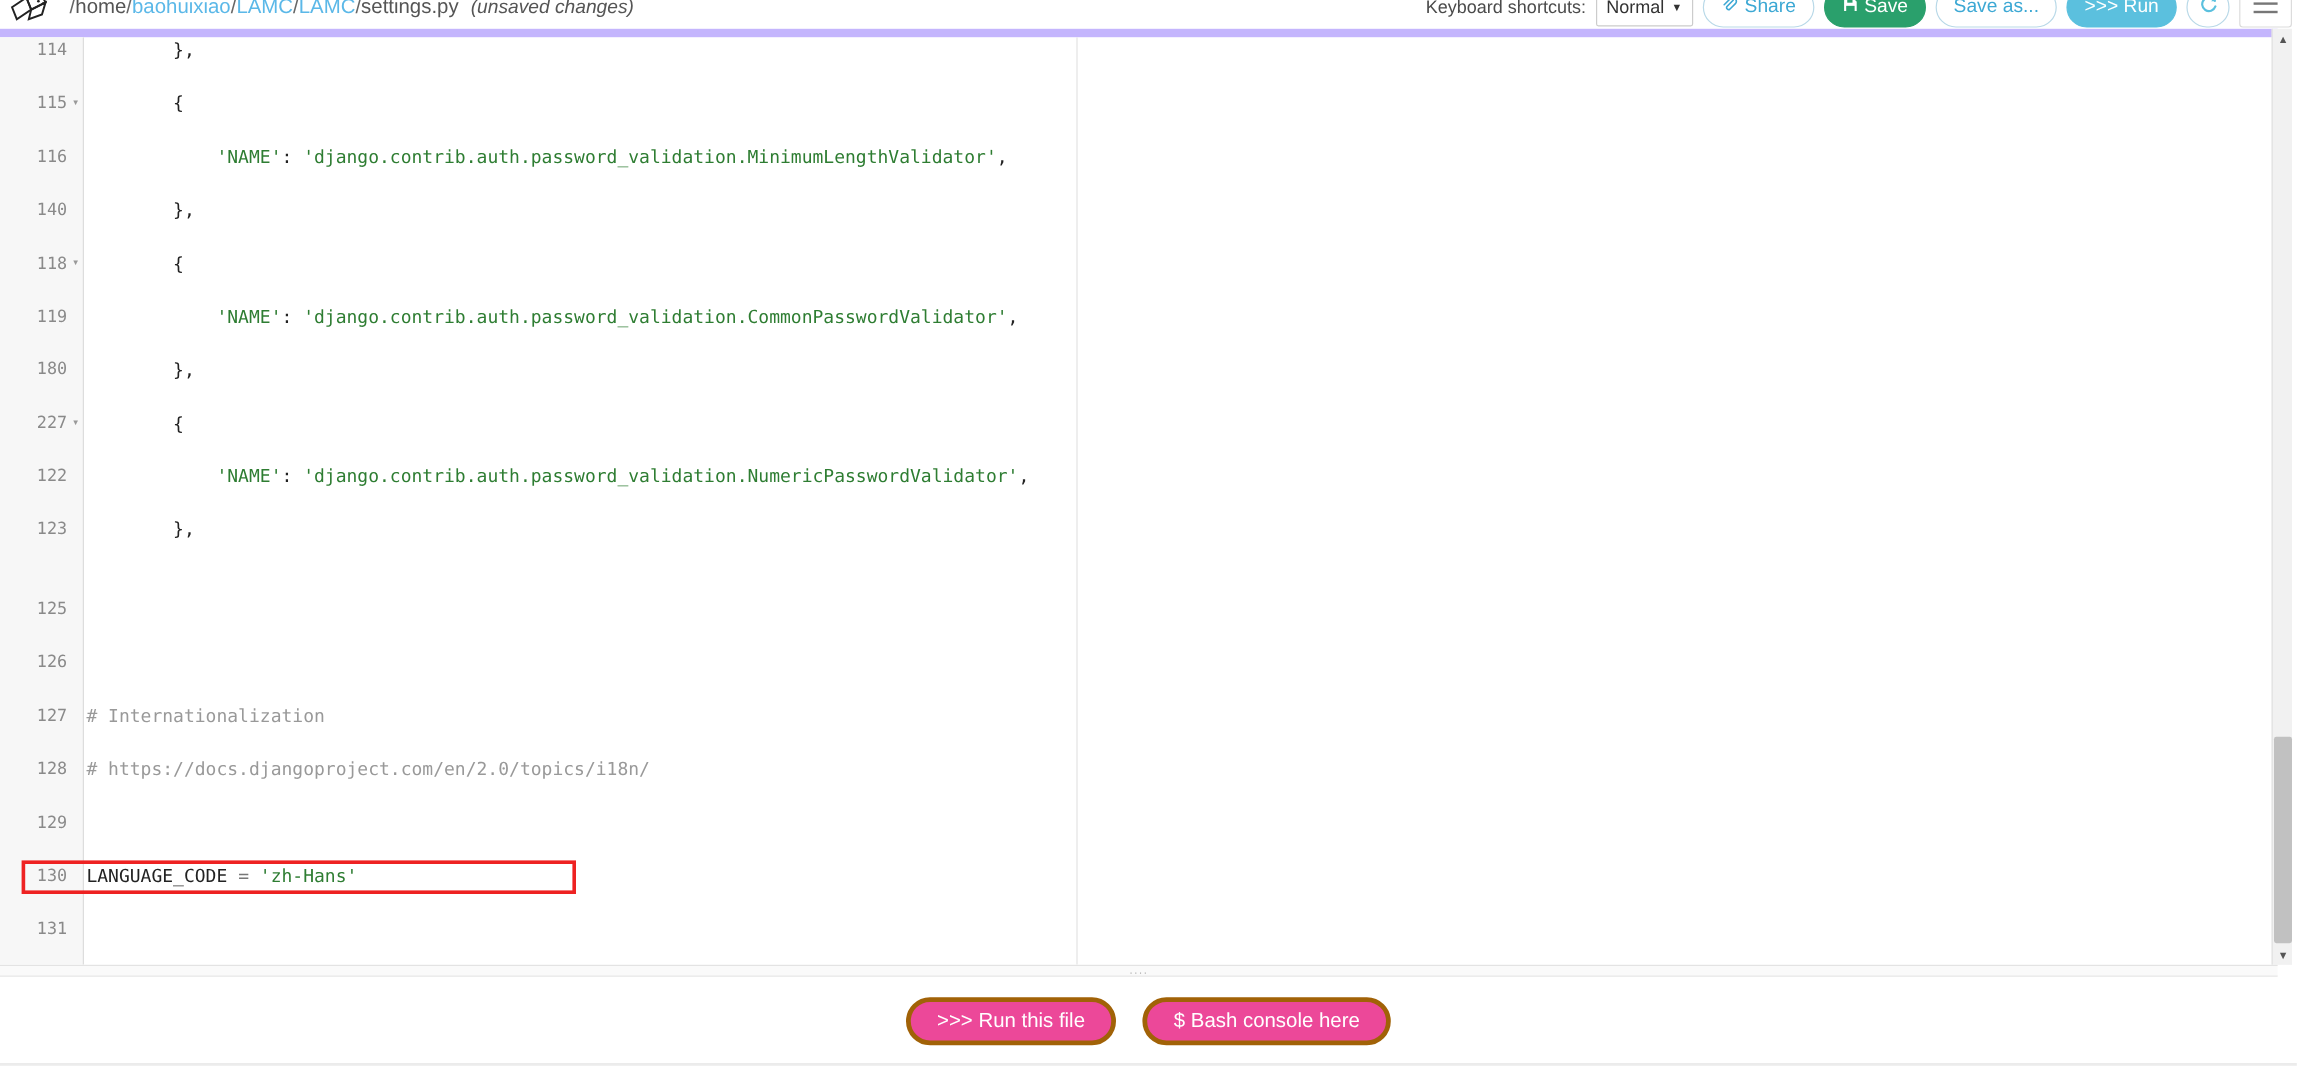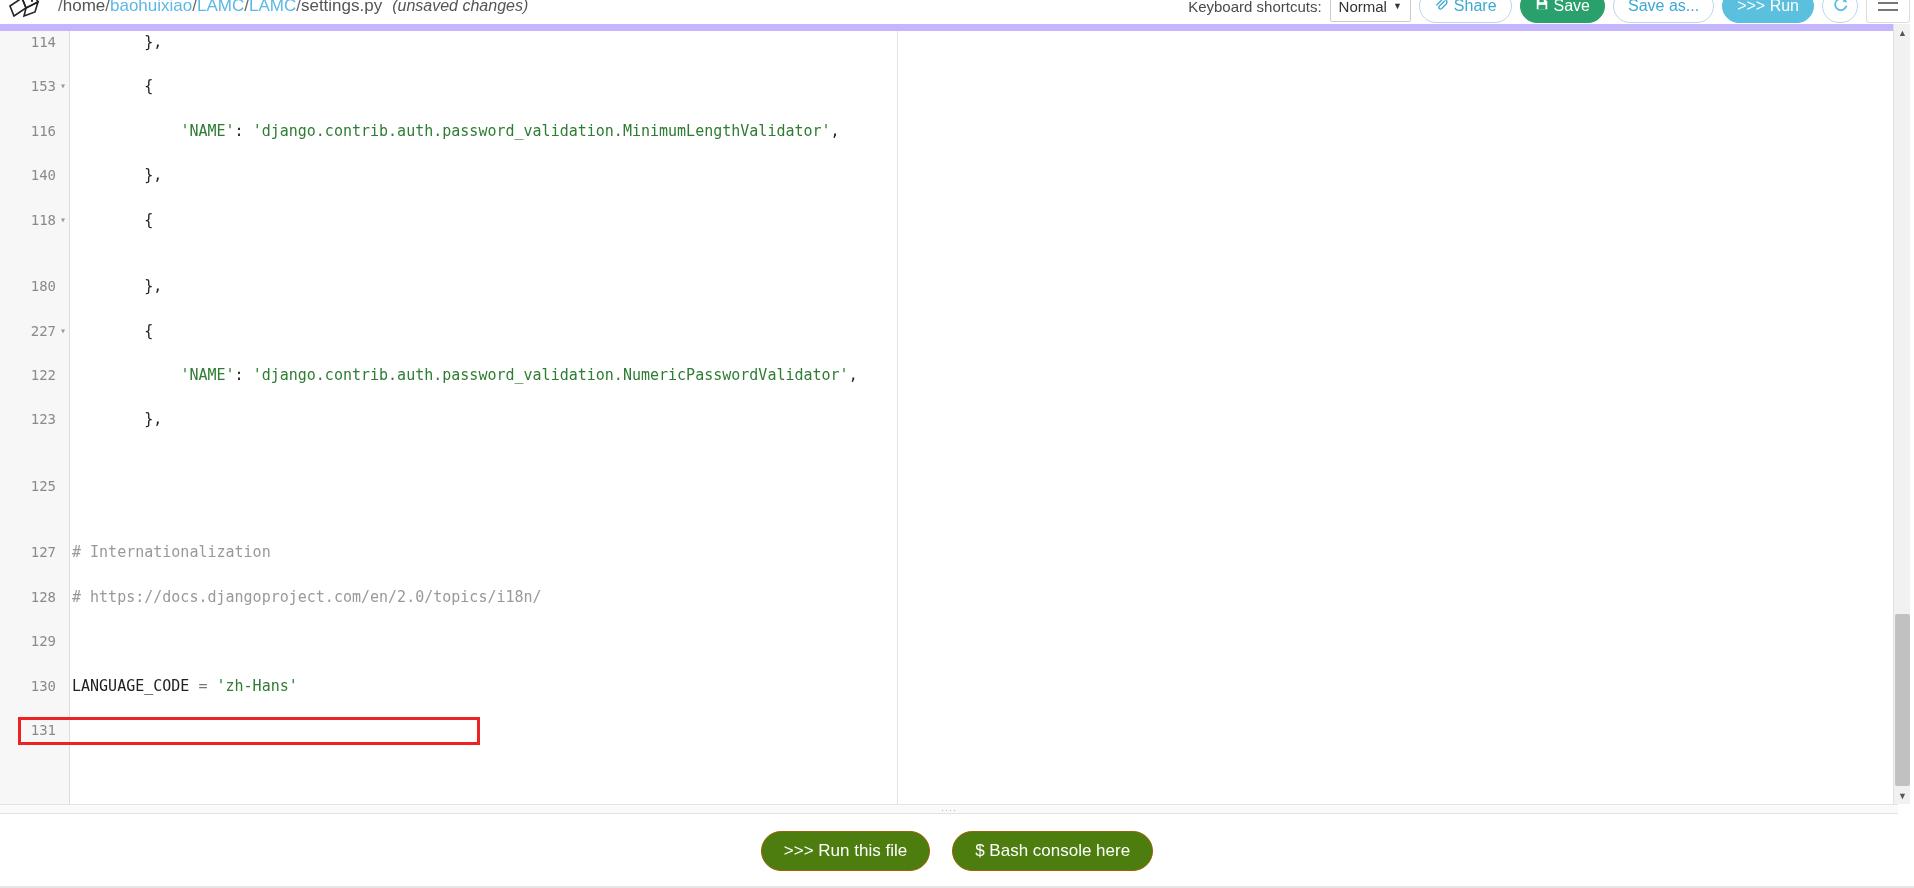--- a/index.html
+++ b/index.html
@@ -190,21 +190,21 @@
     position: absolute;
     top: 814px; left: 0; width: 1914px; height: 74px;
     background: #ffffff;
     display: flex; align-items: center; justify-content: center;
     gap: 22px;
     border-bottom: 1px solid #e6e6e6;
   }
   .btn-footer {
     height: 40px; padding: 0 22px;
     border-radius: 20px;
-    background: #4d7c0f; border: 1px solid #a16207;
+    background: #ec4899; border: 4px solid #a16207;
     color: #ffffff; font-size: 17px;
     display: inline-flex; align-items: center; justify-content: center;
     cursor: pointer;
   }
   .footer-rule {
     position: absolute; bottom: 0; left: 0; width: 1914px; height: 1px;
     background: #e6e6e6;
   }
 </style>
 </head>
@@ -278,29 +278,31 @@
       <span class="ham-line"></span>
     </div>
   </div>
 </div>
 
 <div class="editor-wrap">
   <div class="gutter"></div>
   <div class="ruler"></div>
   <div class="code-area" id="code-area">
       <div class="line" style="top: 0px;"><span class="ln">114</span><span class="txt"><span class="s-pln">        },</span></span></div>
-      <div class="line" style="top: 22.2px;"><span class="ln">153</span><span class="fold">▾</span><span class="txt"><span class="s-pln">        {</span></span></div>
+      <div class="line" style="top: 22.2px;"><span class="ln">115</span><span class="fold">▾</span><span class="txt"><span class="s-pln">        {</span></span></div>
       <div class="line" style="top: 44.4px;"><span class="ln">116</span><span class="txt"><span class="s-pln">            </span><span class="s-str">'NAME'</span><span class="s-pln">: </span><span class="s-str">'django.contrib.auth.password_validation.MinimumLengthValidator'</span><span class="s-pln">,</span></span></div>
       <div class="line" style="top: 66.6px;"><span class="ln">140</span><span class="txt"><span class="s-pln">        },</span></span></div>
       <div class="line" style="top: 88.8px;"><span class="ln">118</span><span class="fold">▾</span><span class="txt"><span class="s-pln">        {</span></span></div>
+      <div class="line" style="top: 111px;"><span class="ln">119</span><span class="txt"><span class="s-pln">            </span><span class="s-str">'NAME'</span><span class="s-pln">: </span><span class="s-str">'django.contrib.auth.password_validation.CommonPasswordValidator'</span><span class="s-pln">,</span></span></div>
       <div class="line" style="top: 133.2px;"><span class="ln">180</span><span class="txt"><span class="s-pln">        },</span></span></div>
       <div class="line" style="top: 155.4px;"><span class="ln">227</span><span class="fold">▾</span><span class="txt"><span class="s-pln">        {</span></span></div>
       <div class="line" style="top: 177.6px;"><span class="ln">122</span><span class="txt"><span class="s-pln">            </span><span class="s-str">'NAME'</span><span class="s-pln">: </span><span class="s-str">'django.contrib.auth.password_validation.NumericPasswordValidator'</span><span class="s-pln">,</span></span></div>
       <div class="line" style="top: 199.8px;"><span class="ln">123</span><span class="txt"><span class="s-pln">        },</span></span></div>
       <div class="line" style="top: 244.2px;"><span class="ln">125</span><span class="txt"></span></div>
+      <div class="line" style="top: 266.4px;"><span class="ln">126</span><span class="txt"></span></div>
       <div class="line" style="top: 288.6px;"><span class="ln">127</span><span class="txt"><span class="s-com"># Internationalization</span></span></div>
       <div class="line" style="top: 310.8px;"><span class="ln">128</span><span class="txt"><span class="s-com"># https://docs.djangoproject.com/en/2.0/topics/i18n/</span></span></div>
       <div class="line" style="top: 333px;"><span class="ln">129</span><span class="txt"></span></div>
       <div class="line" style="top: 355.2px;"><span class="ln">130</span><span class="txt"><span class="s-pln">LANGUAGE_CODE </span><span class="s-op">= </span><span class="s-str">'zh-Hans'</span></span></div>
       <div class="line" style="top: 377.4px;"><span class="ln">131</span><span class="txt"></span></div>
     </div>
   <div class="redbox" id="redbox" style="top: 686.2px; left: 18px; width: 462px; height: 28px; border-color: rgb(238, 34, 34);"></div>
 </div>
 
 <div class="vscroll">

